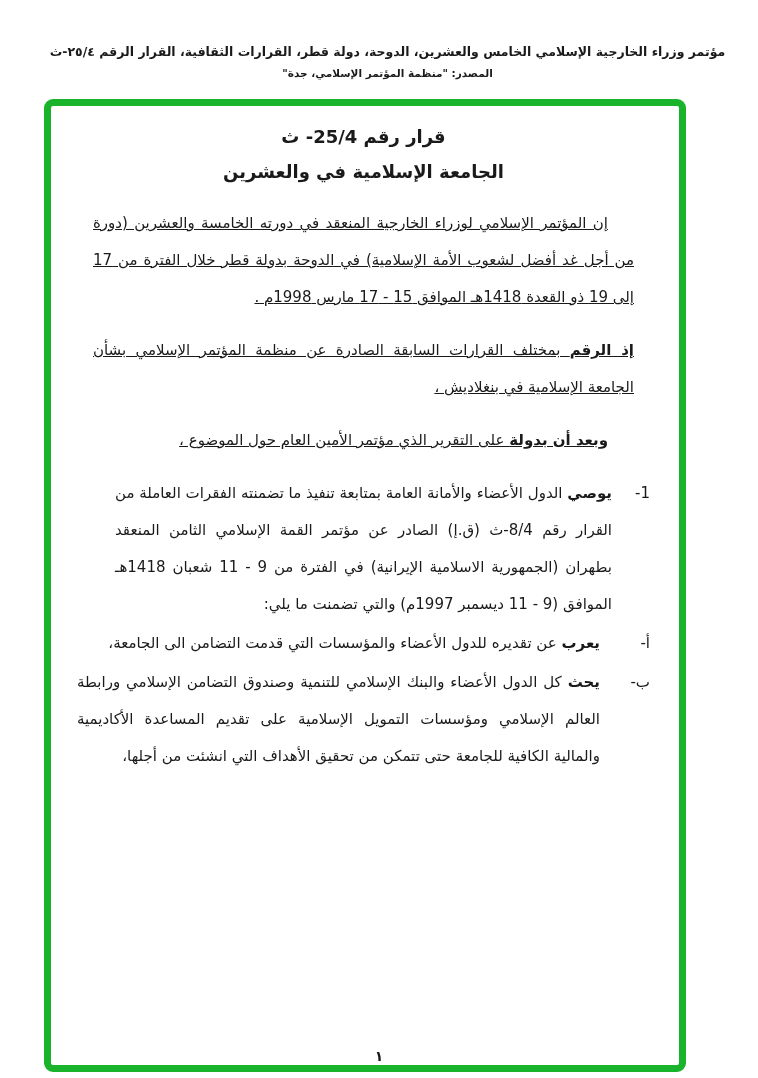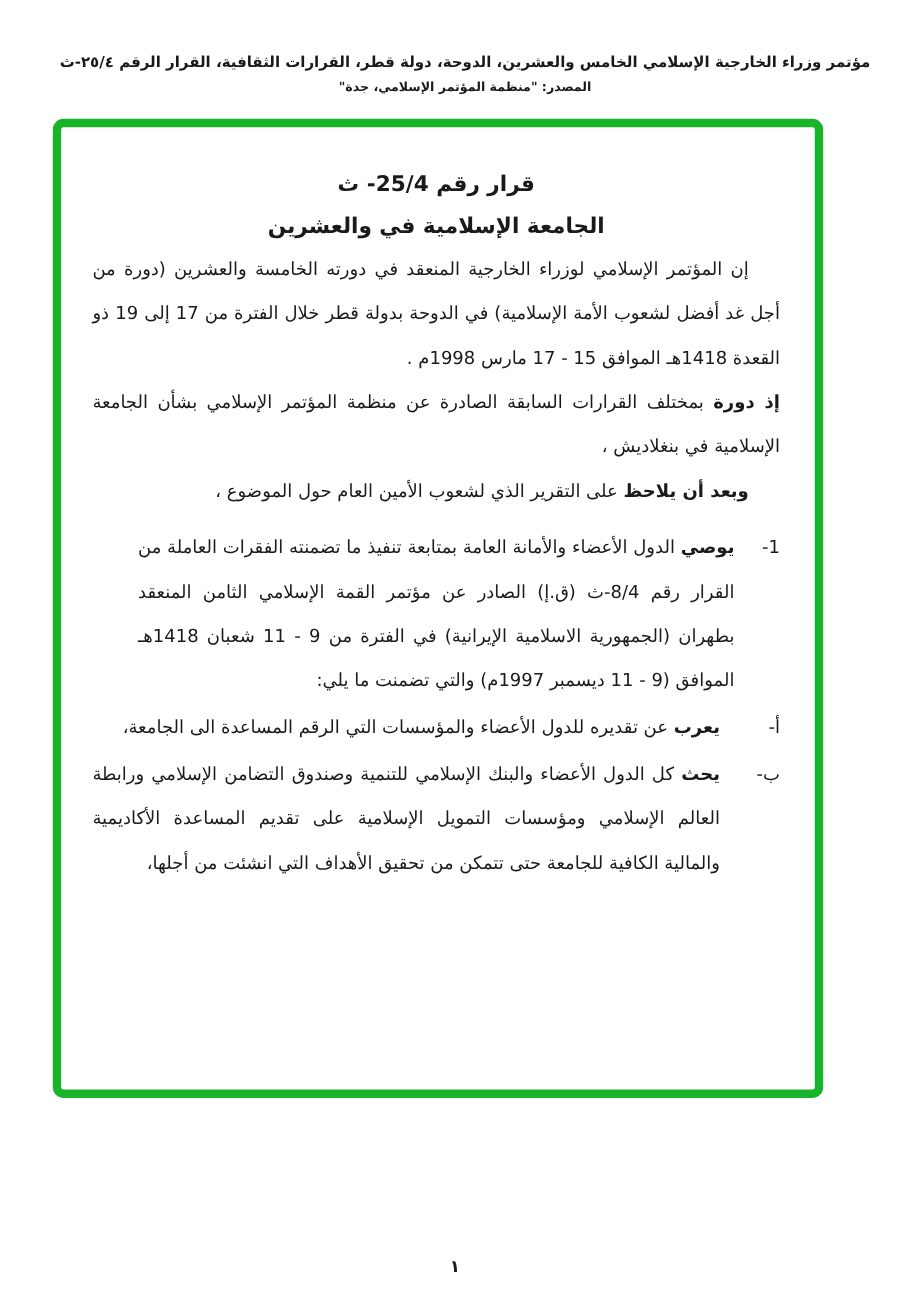--- a/index.html
+++ b/index.html
@@ -14,34 +14,34 @@
   .page { position:relative; width:758px; height:1078px; background:#ffffff; }
 
   
   .top-header { position:absolute; top:44px; left:17px; right:0; text-align:center; }
   .top-header .l1 { font-size:12.5px; font-weight:bold; letter-spacing:0; }
   .top-header .l2 { font-size:10.5px; font-weight:bold; margin-top:8px; }
 
   
   .frame {
     position:absolute; left:44px; top:99px;
-    width:642px; height:816px;
+    width:642px; height:973px;
     box-sizing:border-box;
     border:7px solid #1ab32c;
     border-radius:9px;
-    padding:24px 29px 0 26px;
+    padding:7px 29px 0 26px;
     background:#ffffff;
   }
 
   .title-block { text-align:center; font-weight:bold; font-size:18px; line-height:35px; margin-top:6px; }
   .title-block div { white-space:nowrap; }
 
   .body-copy { font-size:15px; line-height:37px; text-align:justify; }
 
-  p.para { margin:0; }
+  p.para { margin:16px;text-decoration:underline; }
   .m-p1 { margin-top:26px; text-indent:26px; }
   .m-p2 { margin-top:24px; }
   .m-p3 { margin-top:10px; }
   .m-p4 { margin-top:8px;  text-indent:26px; }
 
   b.lead { font-weight:bold; }
 
   .item { display:flex; margin-top:10px; }
   .item .marker { flex:0 0 38px; }
   .item .itext  { flex:1 1 auto; text-align:justify;margin-left:38px; }
@@ -69,33 +69,33 @@
 
     <div class="title-block">
       <div>قرار رقم 25/4- ث</div>
       <div>الجامعة الإسلامية في والعشرين</div>
     </div>
 
     <div class="body-copy">
 
       <p class="para m-p1"><b class="lead"></b><span>إن المؤتمر الإسلامي لوزراء الخارجية المنعقد في دورته الخامسة والعشرين (دورة من أجل غد أفضل لشعوب الأمة الإسلامية) في الدوحة بدولة قطر خلال الفترة من 17 إلى 19 ذو القعدة 1418هـ الموافق 15 - 17 مارس 1998م .</span></p>
 
-      <p class="para m-p2"><b class="lead">إذ دورة</b><span> بمختلف القرارات السابقة الصادرة عن منظمة المؤتمر الإسلامي بشأن الجامعة الإسلامية في بنغلاديش ،</span></p>
+      <p class="para m-p2"><b class="lead">إذ الرقم</b><span> بمختلف القرارات السابقة الصادرة عن منظمة المؤتمر الإسلامي بشأن الجامعة الإسلامية في بنغلاديش ،</span></p>
 
 
-      <p class="para m-p4"><b class="lead">وبعد أن يلاحظ</b><span> على التقرير الذي لشعوب الأمين العام حول الموضوع ،</span></p>
+      <p class="para m-p4"><b class="lead">وبعد أن بدولة</b><span> على التقرير الذي مؤتمر الأمين العام حول الموضوع ،</span></p>
 
       <div class="item">
         <span class="marker">1-</span>
         <div class="itext"><b class="lead">يوصي</b><span> الدول الأعضاء والأمانة العامة بمتابعة تنفيذ ما تضمنته الفقرات العاملة من  القرار رقم 8/4-ث (ق.إ) الصادر عن مؤتمر القمة الإسلامي الثامن المنعقد بطهران (الجمهورية الاسلامية الإيرانية) في الفترة من 9 - 11 شعبان 1418هـ الموافق (9 - 11 ديسمبر 1997م) والتي تضمنت ما يلي:</span></div>
       </div>
 
       <div class="subitem">
         <span class="marker">أ-</span>
-        <div class="itext"><b class="lead">يعرب</b><span> عن تقديره للدول الأعضاء والمؤسسات التي الرقم المساعدة الى الجامعة،</span></div>
+        <div class="itext"><b class="lead">يعرب</b><span> عن تقديره للدول الأعضاء والمؤسسات التي قدمت التضامن الى الجامعة،</span></div>
       </div>
 
       <div class="subitem">
         <span class="marker">ب-</span>
         <div class="itext"><b class="lead">يحث</b><span> كل الدول الأعضاء والبنك الإسلامي للتنمية وصندوق التضامن الإسلامي ورابطة العالم الإسلامي ومؤسسات التمويل الإسلامية على تقديم المساعدة الأكاديمية والمالية الكافية للجامعة حتى تتمكن من تحقيق الأهداف التي انشئت من أجلها،</span></div>
       </div>
 
     </div>
   </div>
 

